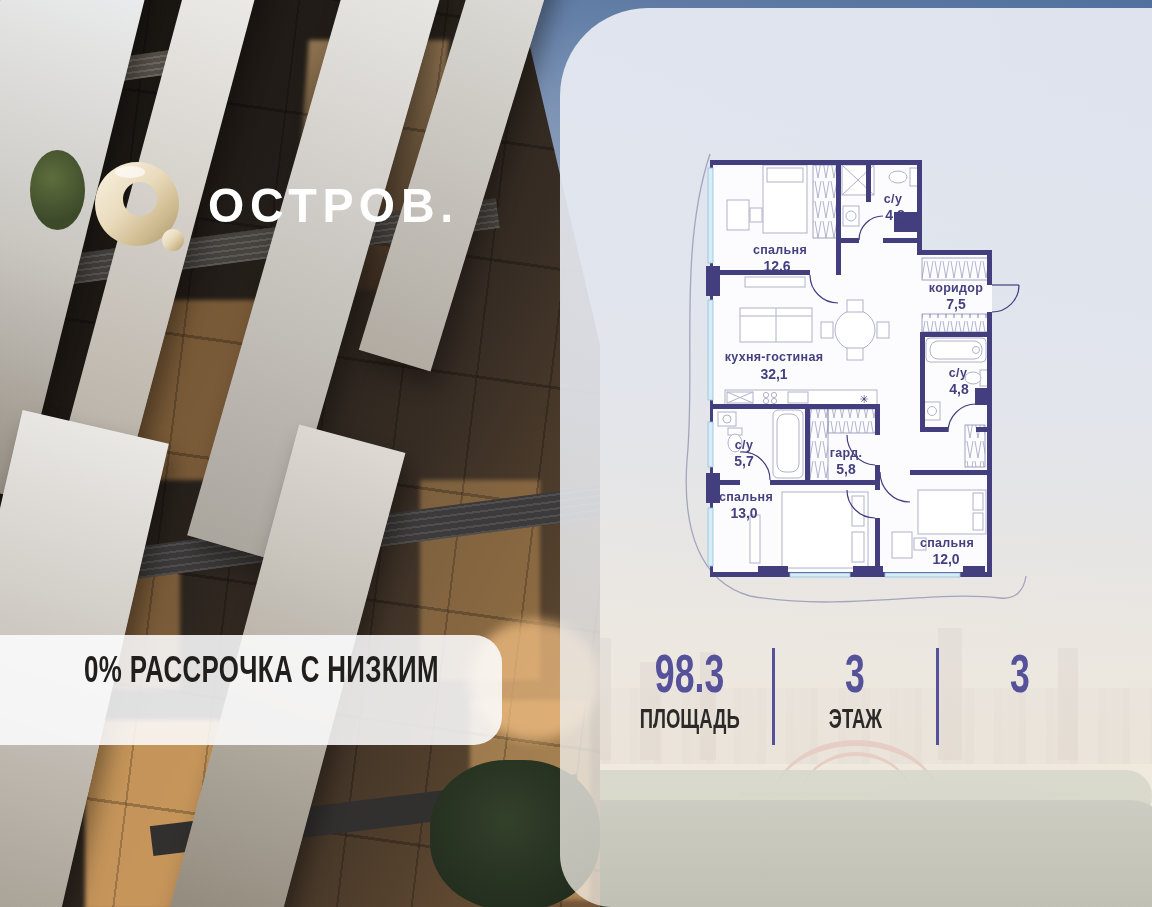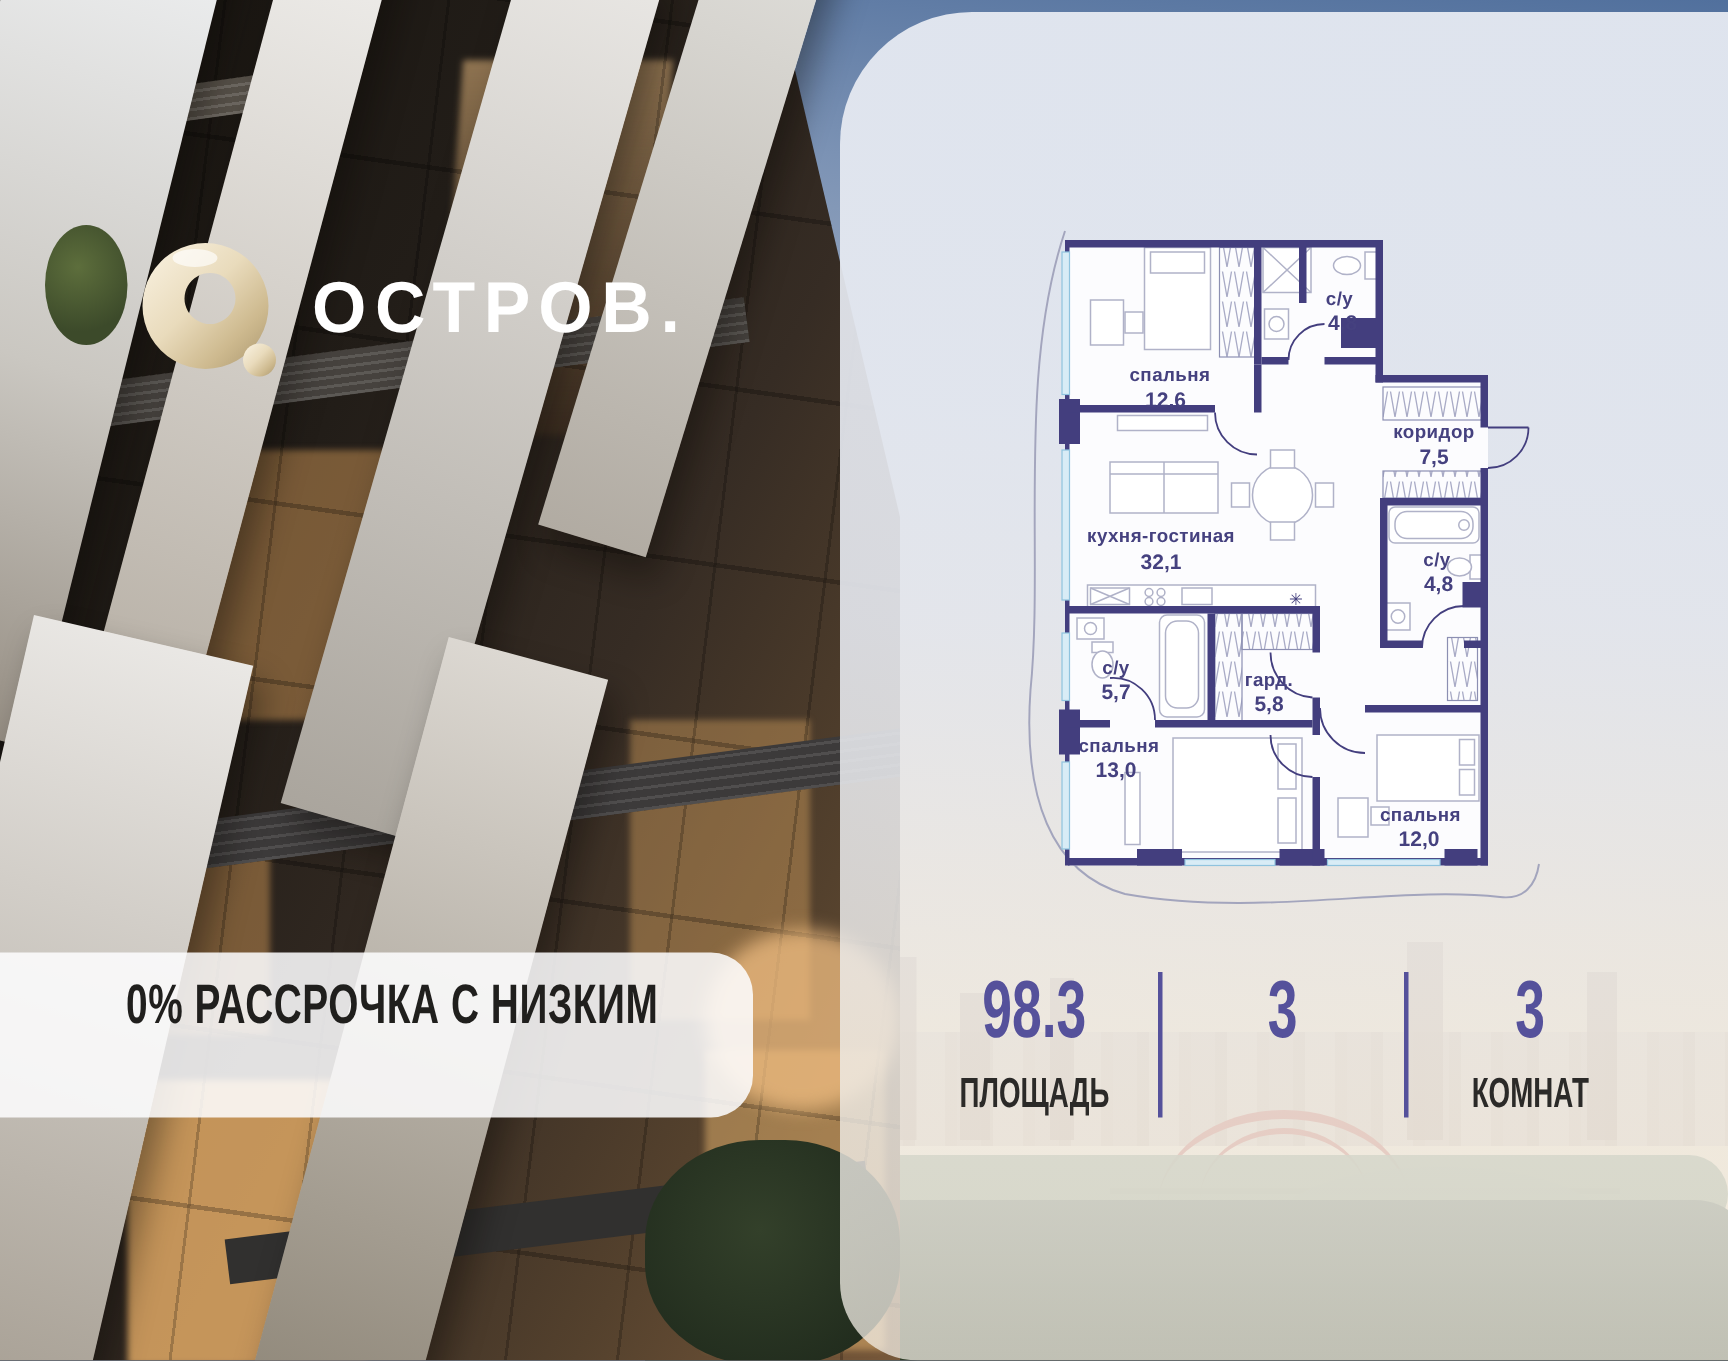--- a/index.html
+++ b/index.html
@@ -39,21 +39,21 @@
       rgba(238,236,232,.82) 78%,rgba(243,238,229,.74) 100%);}
   
   .plan{position:absolute;left:670px;top:140px;width:380px;height:480px;}
   .plan text{font-family:"Liberation Sans",sans-serif;fill:#45417f;}
   .rname{font-size:12.5px;font-weight:600;letter-spacing:.3px;}
   .rarea{font-size:14px;font-weight:600;}
   
   .stats{position:absolute;left:560px;top:642px;width:592px;height:112px;}
   .stat-col{position:absolute;top:0;width:170px;text-align:center;}
   .stat-value{font-size:54px;line-height:62px;font-weight:700;color:#55519b;}
-  .stat-label{margin-top:10px;font-size:28px;line-height:30px;font-weight:700;color:#2b2a28;}
+  .stat-label{margin-top:0;font-size:28px;line-height:30px;font-weight:700;color:#2b2a28;}
   .sdiv{position:absolute;top:6px;width:3px;height:97px;background:#55519b;}
   .cond{display:inline-block;transform:scaleX(.66);transform-origin:50% 50%;white-space:nowrap;}
   .condl{display:inline-block;transform:scaleX(.7);transform-origin:left center;white-space:nowrap;}
   
   .promo{position:absolute;left:0;top:635px;width:502px;height:110px;
     background:rgba(253,253,254,.87);border-radius:0 28px 28px 0;
     padding:15px 0 0 84px;box-sizing:border-box;}
   .promo-line{font-size:37px;line-height:40px;font-weight:700;color:#201f1d;letter-spacing:.5px;text-align:right;}
   
   .logo{position:absolute;left:92px;top:156px;width:430px;height:100px;}
@@ -289,25 +289,25 @@
   </svg>
 
   <div class="stats">
     <div class="stat-col" style="left:45px;">
       <div class="stat-value"><span class="cond">98.3</span></div>
       <div class="stat-label"><span class="cond">ПЛОЩАДЬ</span></div>
     </div>
     <div class="sdiv" style="left:212px;"></div>
     <div class="stat-col" style="left:210px;">
       <div class="stat-value"><span class="cond">3</span></div>
+      <div class="stat-label"><span class="cond">ЭТАЖ</span></div>
     </div>
     <div class="sdiv" style="left:376px;"></div>
     <div class="stat-col" style="left:375px;">
       <div class="stat-value"><span class="cond">3</span></div>
-      <div class="stat-label"><span class="cond">КОМНАТ</span></div>
     </div>
   </div>
 
   <div class="promo">
     <div class="promo-line"><span class="condl">0% РАССРОЧКА С НИЗКИМ</span></div>
   </div>
 
   <div class="logo">
     <svg class="logo-mark" width="100" height="100" viewBox="0 0 100 100">
       <path fill-rule="evenodd" fill="url(#goldmark)" d="M45,6 a42,42 0 1 0 0.01,0 Z M48,26 a17,17 0 1 1 -0.01,0 Z"></path>

